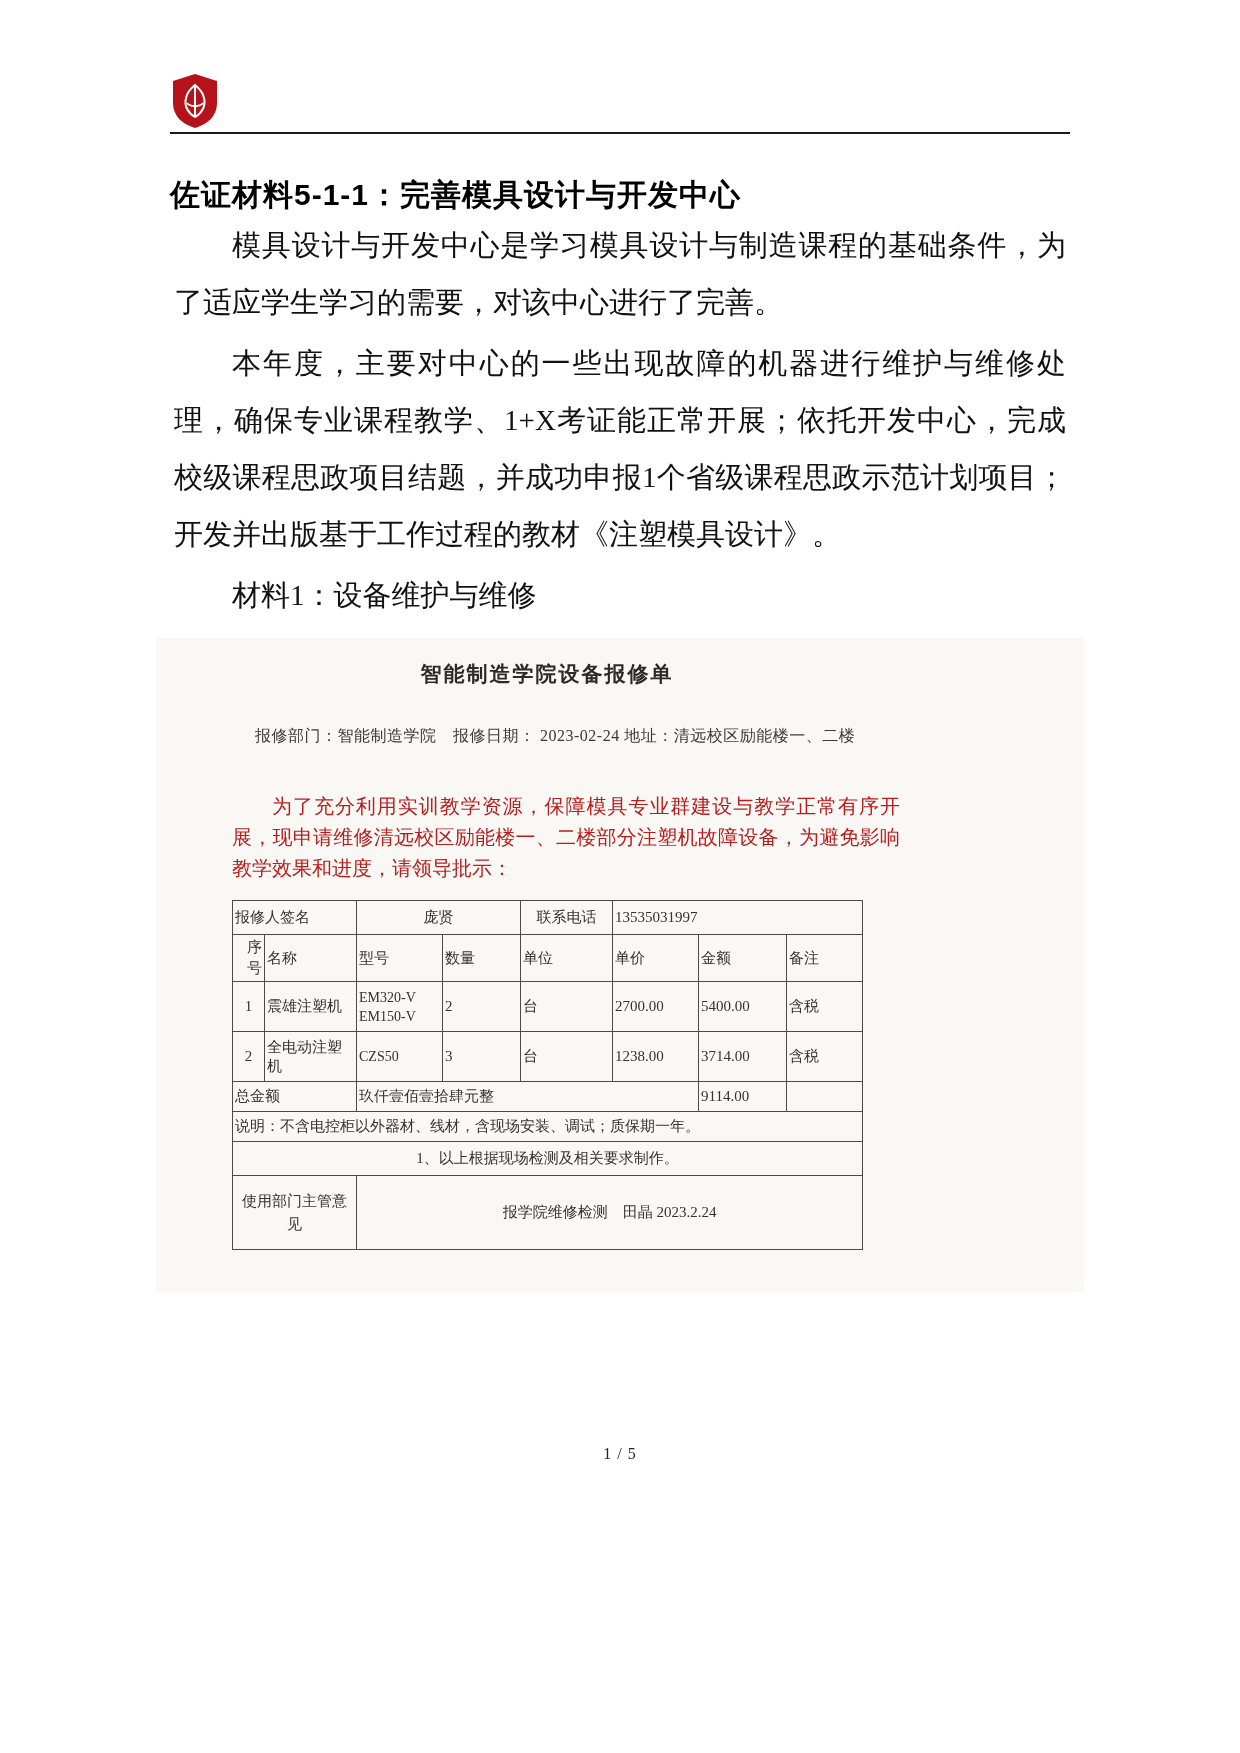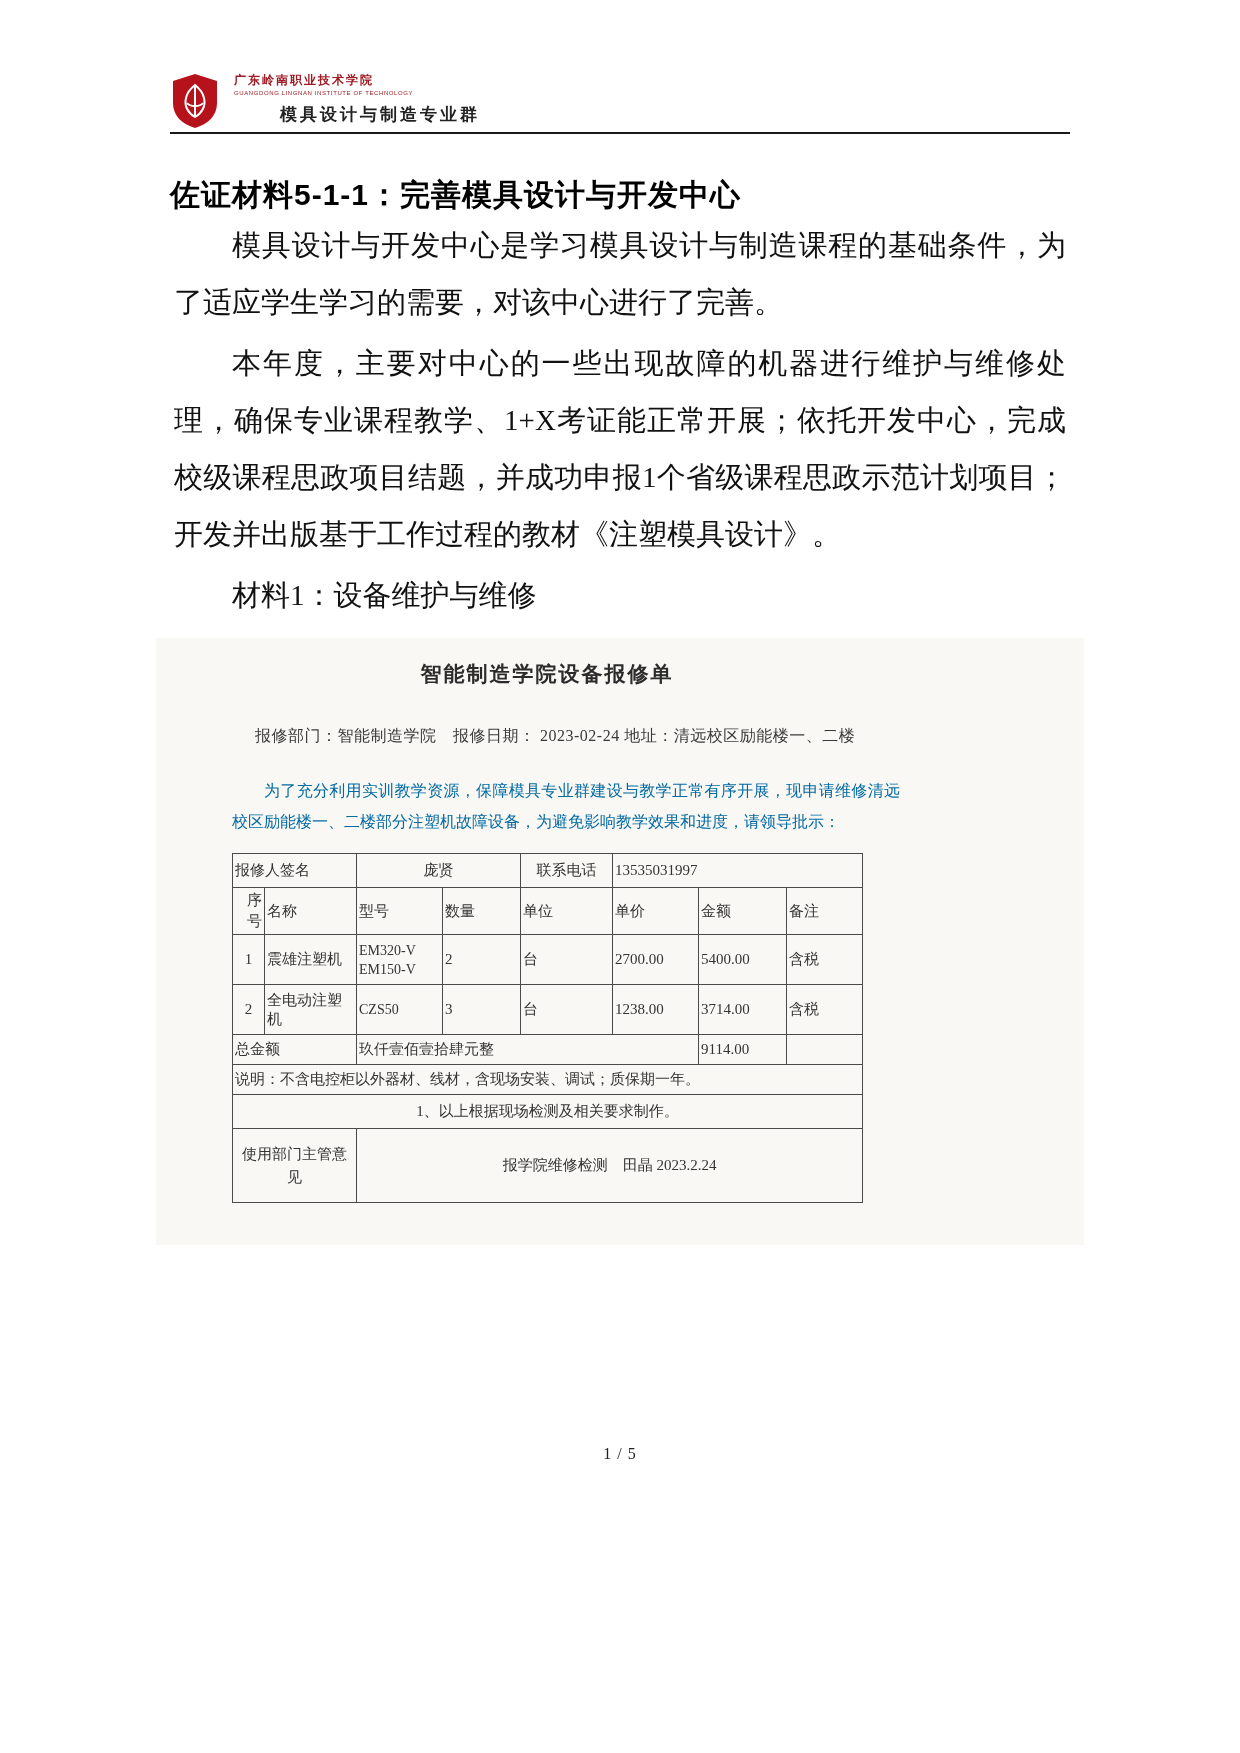--- a/index.html
+++ b/index.html
@@ -57,22 +57,22 @@
     color:#383838;
     font-family:Liberation Serif, serif;
   }
   .scan-inner { width:668px; margin-left:76px; }
   .form-title {
     width:630px; text-align:center;
     font-size:21px; font-weight:bold; color:#2b2b2b; letter-spacing:2px;
   }
   .form-info { font-size:16px; margin:38px 0 12px 23px; color:#3a3a3a; letter-spacing:0.5px; }
   .form-request {
-    font-size:16px; line-height:31px; text-indent:2em; text-align:justify;
-    margin-top:28px; color:#0369a1;
+    font-size:20px; line-height:31px; text-indent:2em; text-align:justify;
+    margin-top:44px; color:#b91c1c;
   }
   .repair-table {
     border-collapse:collapse; table-layout:fixed;
     width:630px; margin-top:16px; font-size:15px; color:#333333;
   }
   .repair-table td {
     border:1px solid var(--table-border,#4a4a4a);
     padding:2px 2px; vertical-align:middle; overflow:hidden;
   }
   .r-signer td { height:34px; }
@@ -100,25 +100,20 @@
 <div class="page">
 
   <header class="doc-header">
     <div class="logo">
       <svg width="50" height="56" viewBox="0 0 50 56" aria-hidden="true">
         <path class="logo-shield" d="M25 1 L47 8 V30 C47 43 38 51 25 55 C12 51 3 43 3 30 V8 Z"></path>
         <path class="logo-line" d="M25 44 C18 40 14 33 16 25 C17 20 20 16 25 12 C30 16 33 20 34 25 C36 33 32 40 25 44 Z"></path>
         <path class="logo-line" d="M25 12 V44"></path>
         <path class="logo-line" d="M17 30 C20 34 30 34 33 30"></path>
       </svg>
-    </div>
-    <div class="header-text">
-      <div class="inst-cn">广东岭南职业技术学院</div>
-      <div class="inst-en">GUANGDONG LINGNAN INSTITUTE OF TECHNOLOGY</div>
-      <div class="group-name">模具设计与制造专业群</div>
     </div>
   </header>
 
   <h1 class="title">佐证材料5-1-1：完善模具设计与开发中心</h1>
 
   <p class="body-para first-para">模具设计与开发中心是学习模具设计与制造课程的基础条件，为了适应学生学习的需要，对该中心进行了完善。</p>
   <p class="body-para">本年度，主要对中心的一些出现故障的机器进行维护与维修处理，确保专业课程教学、1+X考证能正常开展；依托开发中心，完成校级课程思政项目结题，并成功申报1个省级课程思政示范计划项目；开发并出版基于工作过程的教材《注塑模具设计》。</p>
   <p class="body-para material-line">材料1：设备维护与维修</p>
 
   <section class="scan">

